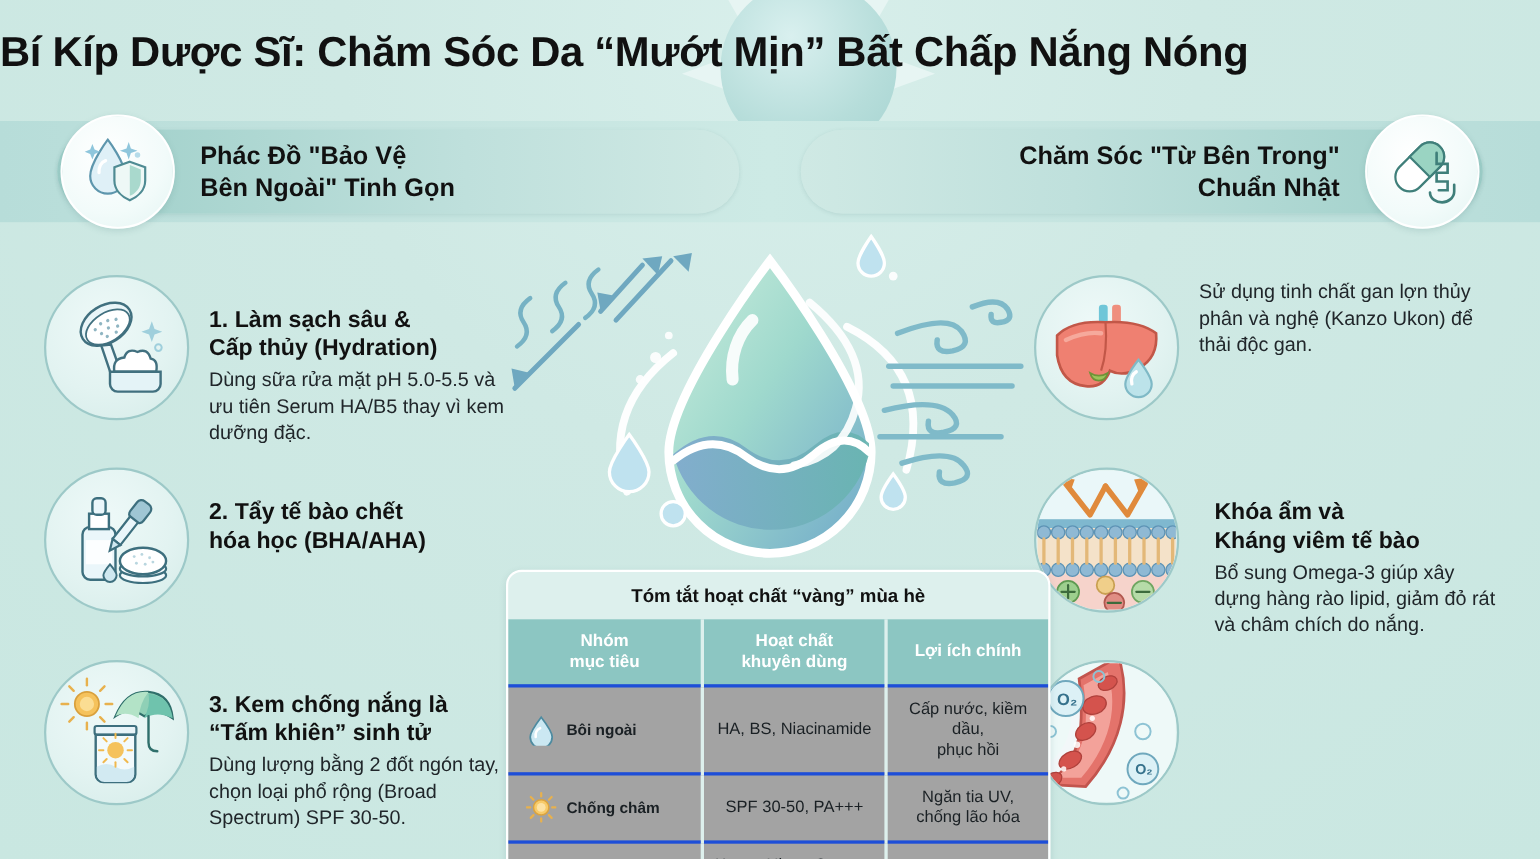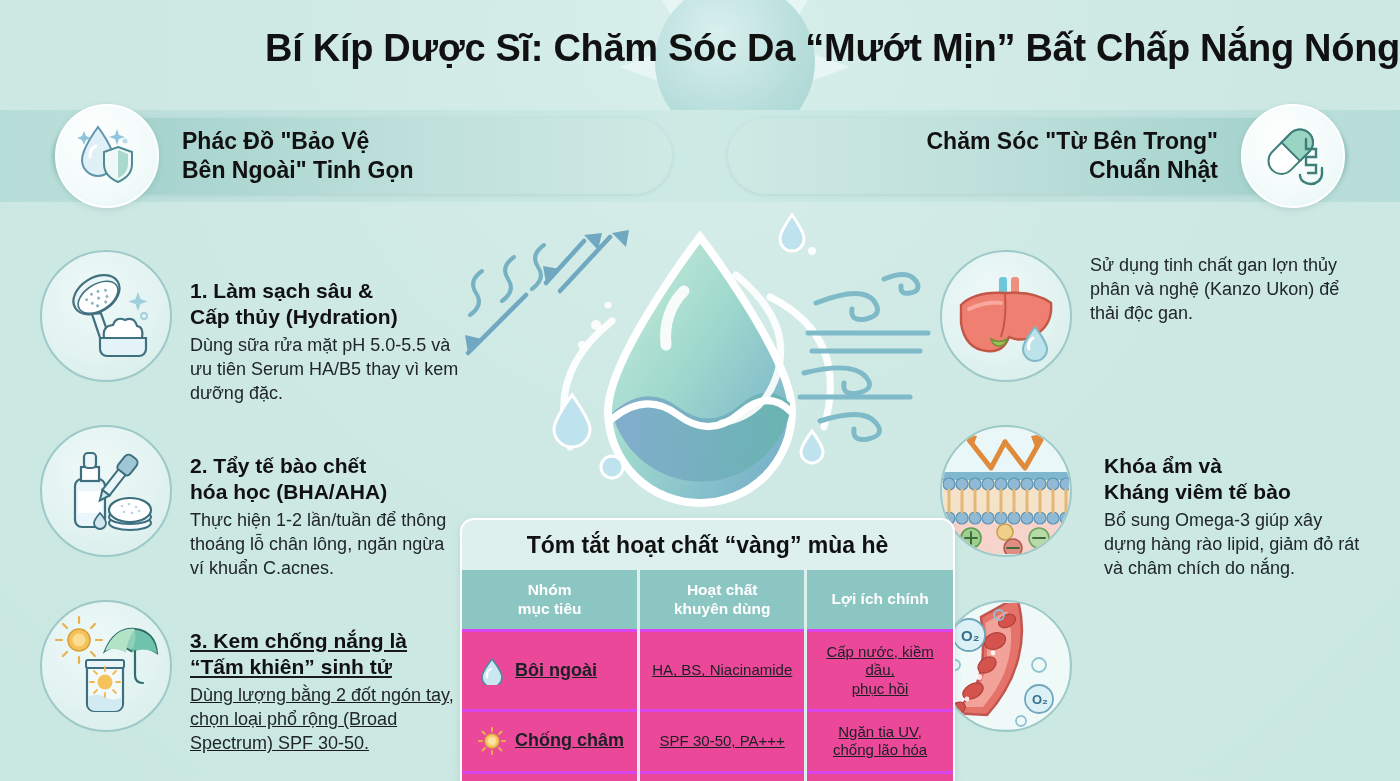--- a/index.html
+++ b/index.html
@@ -22,21 +22,21 @@
   .sun-rays { position: absolute; inset: 0; }
   .sun-core {
     position: absolute; left: 35px; top: 40px; width: 160px; height: 160px;
     border-radius: 50%;
     background: radial-gradient(circle at 40% 32%, #d9f0ef 0%, #b6ddda 60%, #a5d3d1 100%);
   }
 
   
   .title {
     position: absolute; top: 26px; left: 0; width: 1400px;
-    text-align: right;
+    text-align: left;
     font-size: 38px; font-weight: bold; letter-spacing: -0.3px;
     color: #111; z-index: 6; line-height: 1.2;
   }
 
   
   .band {
     position: absolute; top: 110px; left: 0; width: 1400px; height: 92px;
     background: linear-gradient(90deg,#b7ddd9 0%, #c2e2de 22%, #cdeae5 50%, #c2e2de 78%, #b7ddd9 100%);
     z-index: 2;
   }
@@ -71,59 +71,59 @@
     border: 2.5px solid #9dc9c8;
     display: flex; align-items: center; justify-content: center;
     overflow: hidden;
   }
   .txt { padding-top: 4px; }
   .txt h3 { font-size: 21px; font-weight: bold; line-height: 1.22; color: #111; margin-bottom: 5px; margin-top: 24px; }
   .txt p  { font-size: 18px; line-height: 1.33; color: #20262a; }
 
   .L1 { left: 40px; top: 250px; width: 420px; }
   .L2 { left: 40px; top: 425px; width: 420px; }
-  .L3 { left: 40px; top: 600px; width: 420px; text-decoration: underline; }
+  .L3 { left: 40px; top: 600px; width: 420px; }
   .R1 { right: 40px; top: 250px; width: 420px; }
   .R2 { right: 40px; top: 425px; width: 420px; gap: 32px; }
   .R3 { right: 40px; top: 600px; width: 420px; }
 
   
   .hero { position: absolute; left: 460px; top: 205px; width: 480px; height: 310px; z-index: 3; }
 
   
   .card {
     position: absolute; left: 460px; top: 518px; width: 495px;
     background: #ddf0ed;
     border: 2px solid #ffffff;
     border-radius: 14px;
     overflow: hidden; z-index: 6;
     box-shadow: 0 2px 7px rgba(70,120,120,.16);
   }
   .card-title {
-    text-align: center; font-size: 23px; font-weight: bold; color: #111;
+    text-align: center; font-size: 17px; font-weight: bold; color: #111;
     padding: 12px 8px 11px;
   }
   table { width: 100%; border-collapse: collapse; table-layout: fixed; }
   thead th {
     background: #8cc6c2; color: #fff; font-size: 15.5px; font-weight: bold;
     padding: 11px 4px; line-height: 1.2; text-align: center;
     border-left: 3px solid #ddf0ed;
   }
   thead th:first-child { border-left: none; }
   tbody td {
-    background: #ec4899; font-size: 15px; color: #1a2024;
+    background: #a3a3a3; font-size: 15px; color: #1a2024;
     padding: 11px 6px; text-align: center; line-height: 1.22;
-    border-top: 3px solid #d946ef; border-left: 3px solid #ddf0ed; text-decoration: underline;
+    border-top: 3px solid #1d4ed8; border-left: 3px solid #ddf0ed;
   }
   tbody td:first-child { border-left: none; }
   .c1 { width: 36%; }
   .c2 { width: 34%; }
   .c3 { width: 30%; }
   .grp { display: flex; align-items: center; gap: 9px; padding-left: 10px; text-align: left; }
-  .grp span.lbl { font-weight: bold; font-size: 18px; }
+  .grp span.lbl { font-weight: bold; font-size: 14px; }
   .grp .ico { flex: 0 0 auto; width: 28px; height: 28px; display: block; }
 </style>
 </head>
 <body>
 
 <div id="stage">
 
   <div class="sun-wrap">
     <svg class="sun-rays" viewBox="0 0 230 250">
       <g fill="#e7f5f3">
@@ -248,21 +248,20 @@
           <circle cx="78" cy="74" r="1.3"></circle>
             <circle cx="85" cy="72" r="1.3"></circle>
         </g>
       </svg>
     </div>
     <div class="txt">
       <h3>
         <span>2. Tẩy tế bào chết</span><br>
         <span>hóa học (BHA/AHA)</span>
       </h3>
-      <p>Thực hiện 1-2 lần/tuần để thông thoáng lỗ chân lông, ngăn ngừa ví khuẩn C.acnes.</p>
     </div>
   </div>
 
   <div class="item L3">
     <div class="circle">
       <svg width="106" height="106" viewBox="0 0 106 106">
         <g>
           <circle cx="26" cy="27" r="11" fill="#f5c25c" stroke="#d9a03c" stroke-width="1.6"></circle>
           <circle cx="26" cy="27" r="6.5" fill="#fbdd93"></circle>
           <g stroke="#e8b14d" stroke-width="2.2" stroke-linecap="round">

